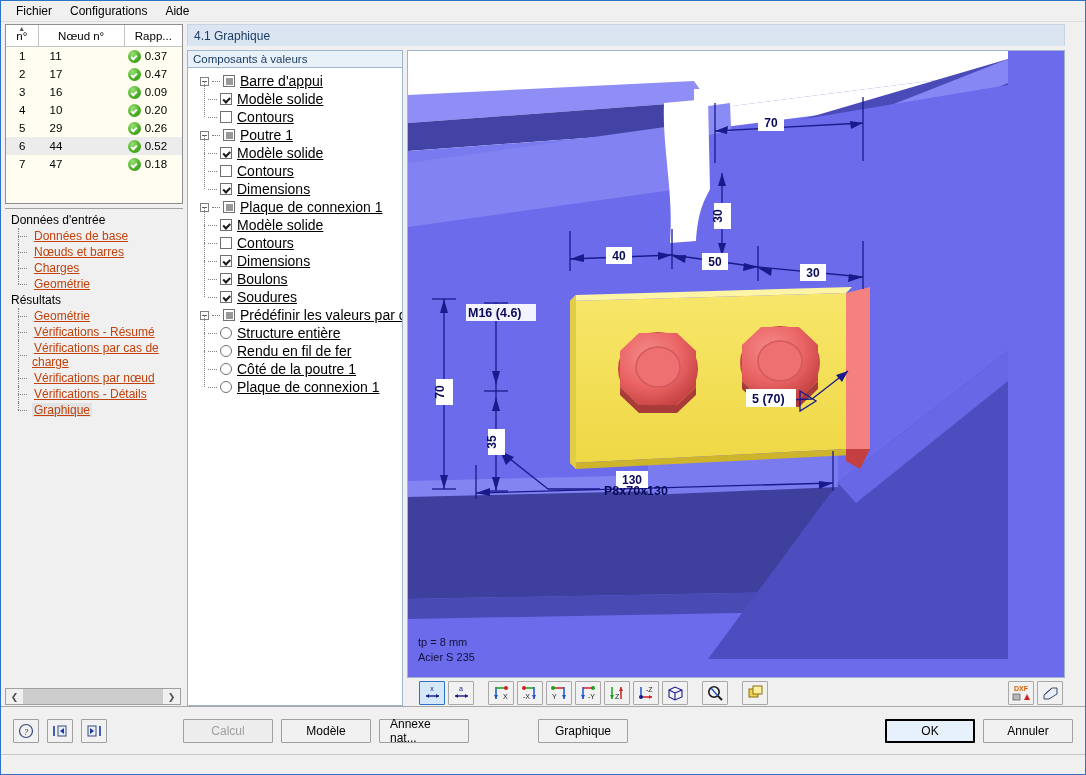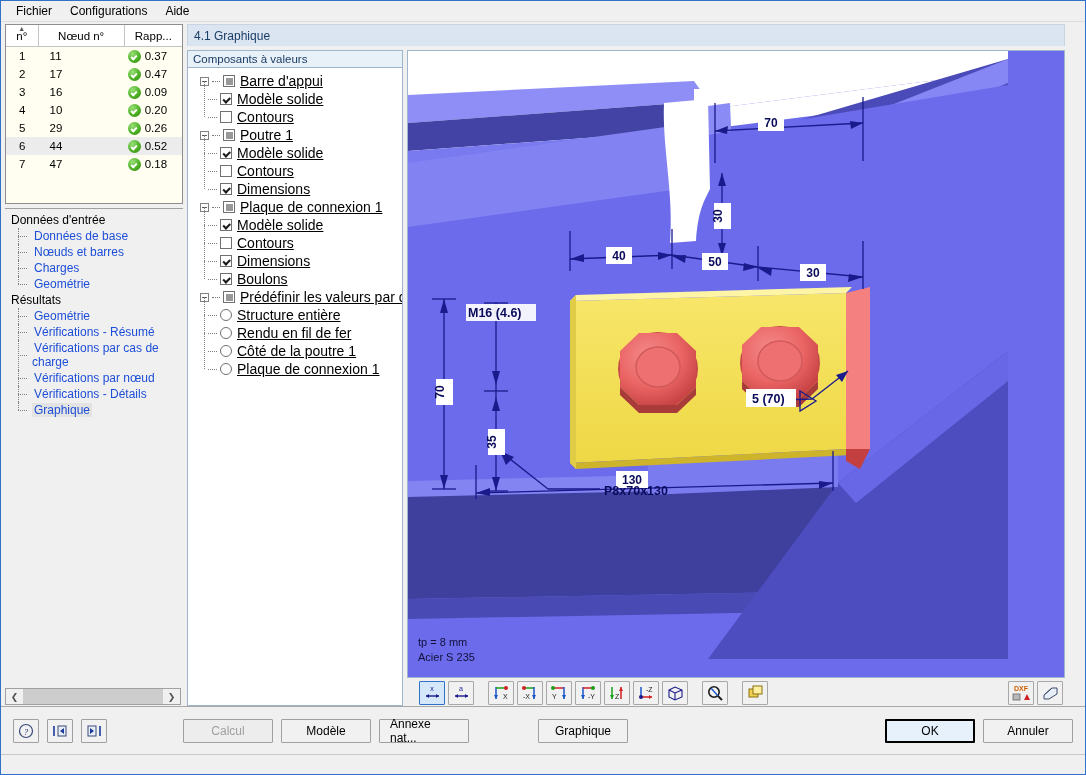--- a/index.html
+++ b/index.html
@@ -89,21 +89,21 @@
   }
 
   
   #nav-box {
     flex:1; margin-top:4px; margin-bottom:2px;
     background:#f0f0f0; border-top:1px solid #a0a0a0;
     padding:3px 0 0 5px; overflow:hidden;
   }
   .nav-group { font-size:12px; color:#000; padding:1px 0 1px 1px; }
   .nav-child {
-    font-size:12px; color:#1d4ed8; padding:1px 0 1px 22px; position:relative;
+    font-size:12px; color:#c2410c; padding:1px 0 1px 22px; position:relative;text-decoration:underline;
   }
   .nav-child::before {
     content:""; position:absolute; left:8px; top:0; bottom:0;
     border-left:1px dotted #808080;
   }
   .nav-child::after {
     content:""; position:absolute; left:8px; top:50%;
     width:9px; border-top:1px dotted #808080;
   }
   .nav-child.last::before { bottom:50%; }
@@ -399,20 +399,25 @@
               </div>
               <div class="tchild">
                 <div class="elbow"></div>
                 <div class="cbox ck"></div>
                 <div class="tlabel">Dimensions</div>
               </div>
               <div class="tchild">
                 <div class="elbow"></div>
                 <div class="cbox ck"></div>
                 <div class="tlabel">Boulons</div>
+              </div>
+              <div class="tchild lastc">
+                <div class="elbow"></div>
+                <div class="cbox ck"></div>
+                <div class="tlabel">Soudures</div>
               </div>
               <div class="tnode">
                 <div class="expander">−</div>
                 <div class="dots"></div>
                 <div class="gbox">
                   <i></i>
                 </div>
                 <div class="tlabel">Prédéfinir les valeurs par défaut</div>
               </div>
               <div class="tchild">

